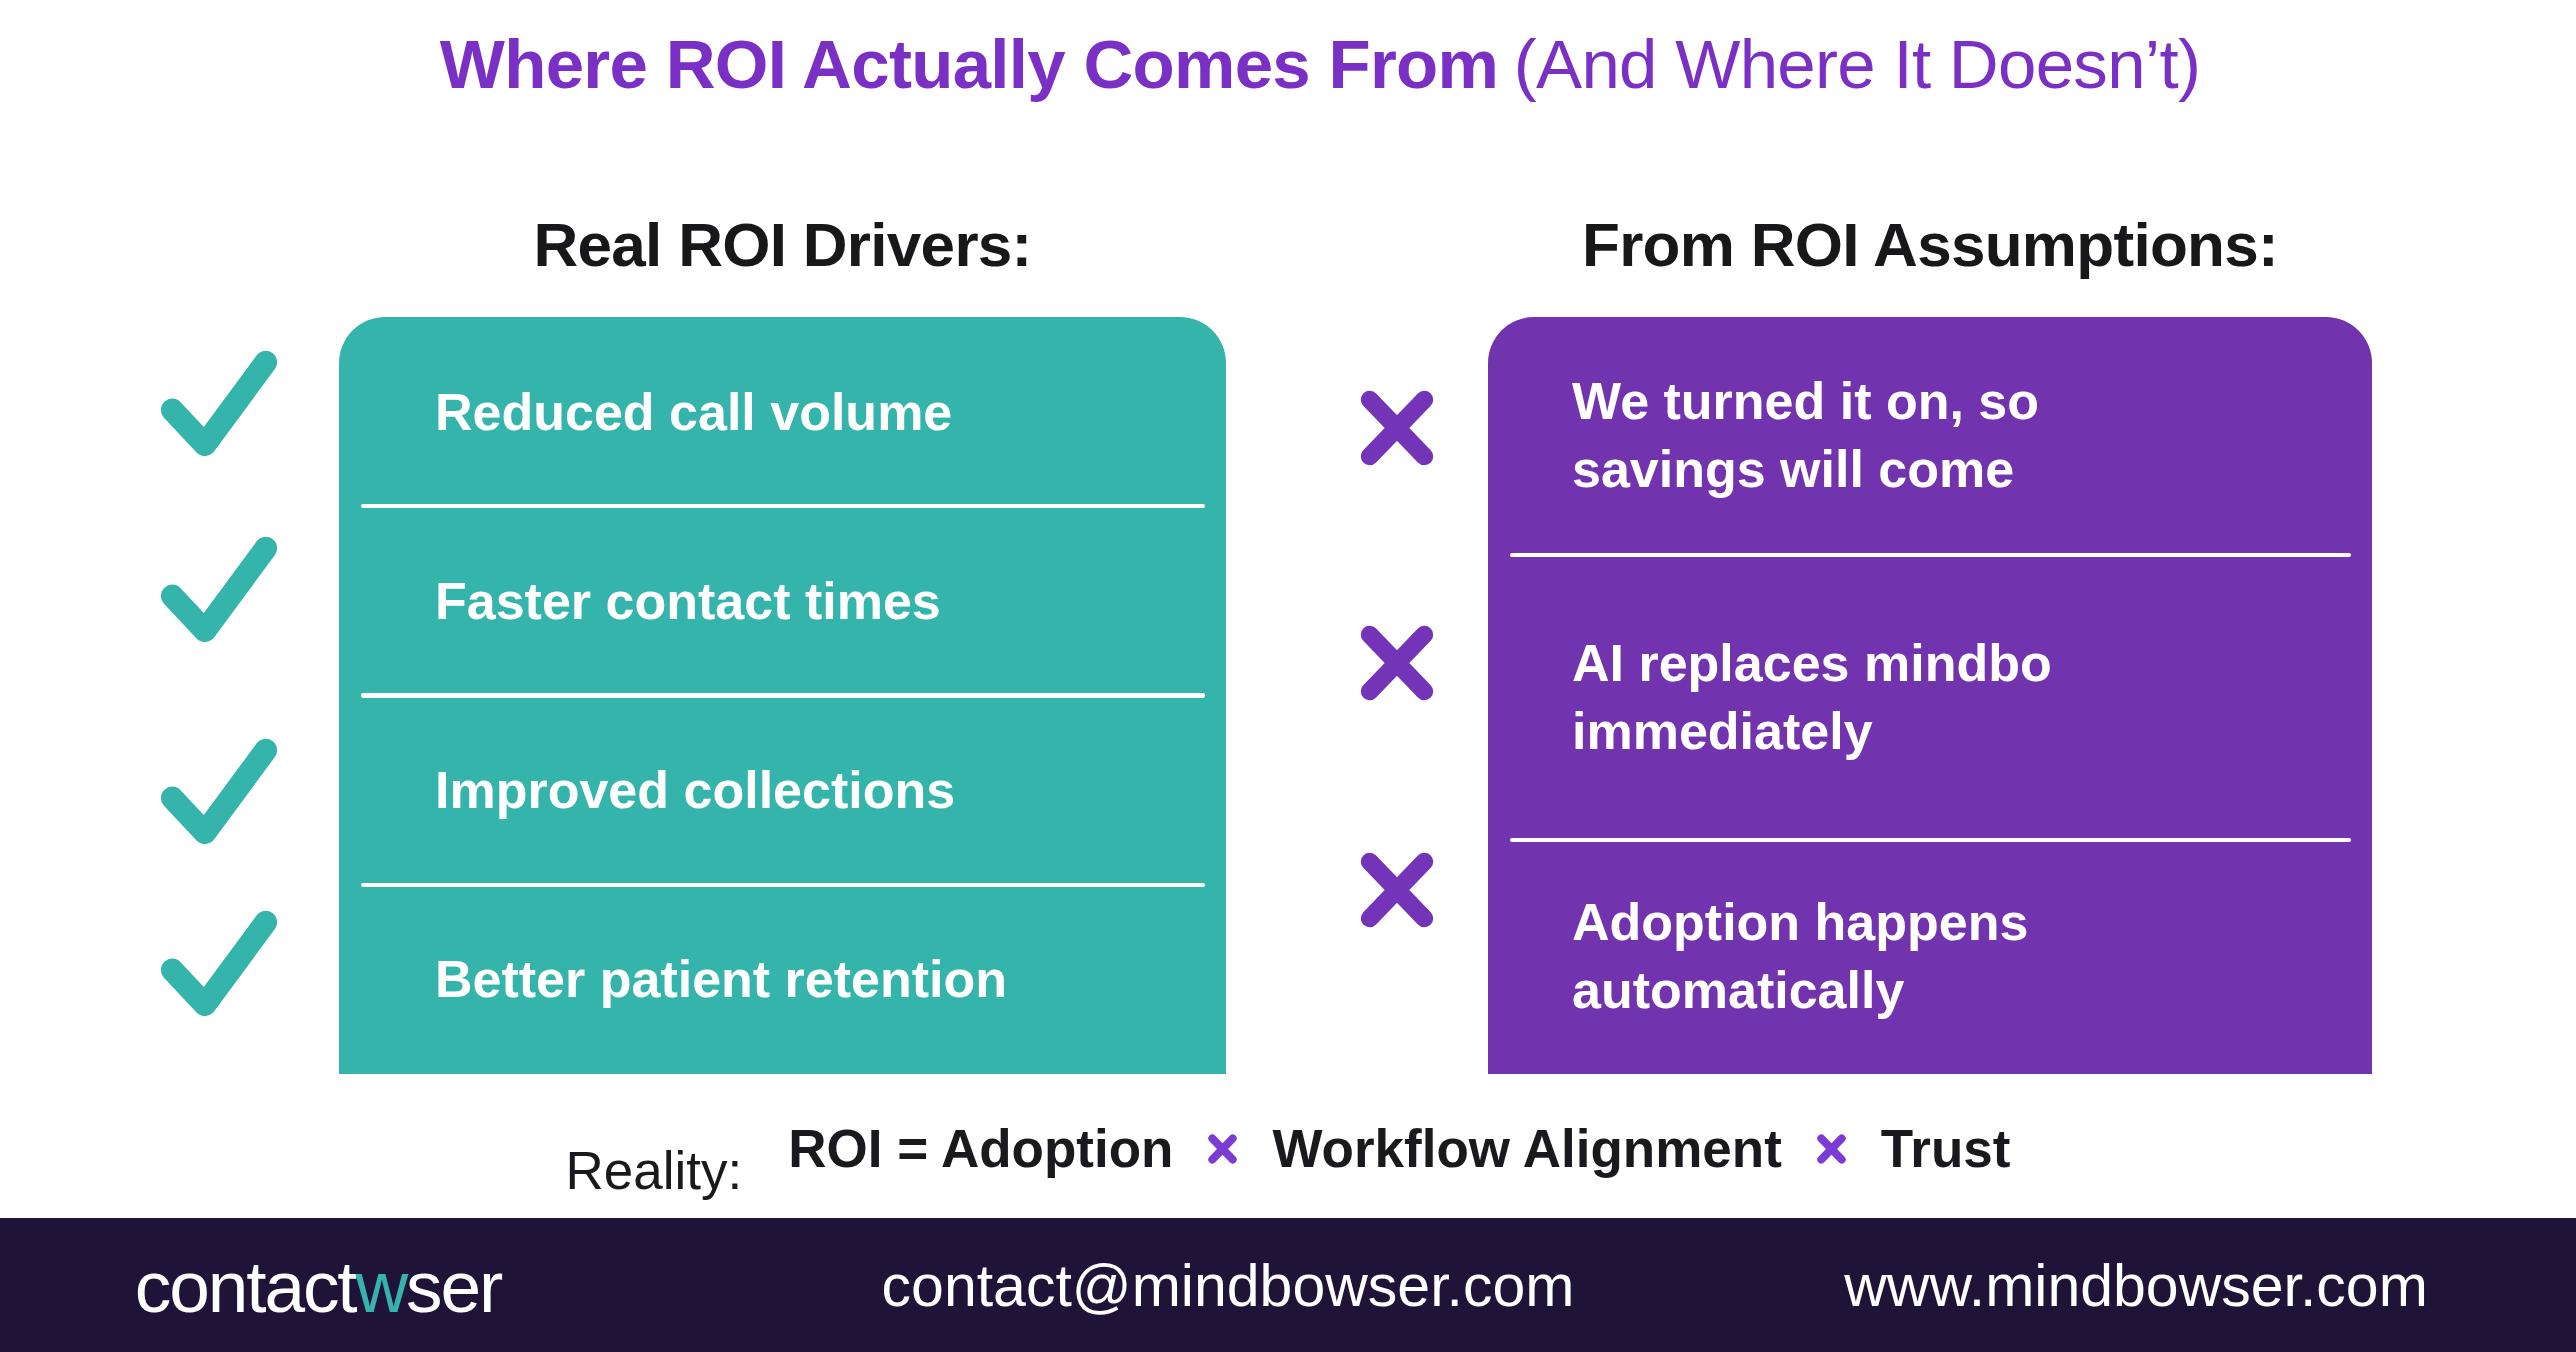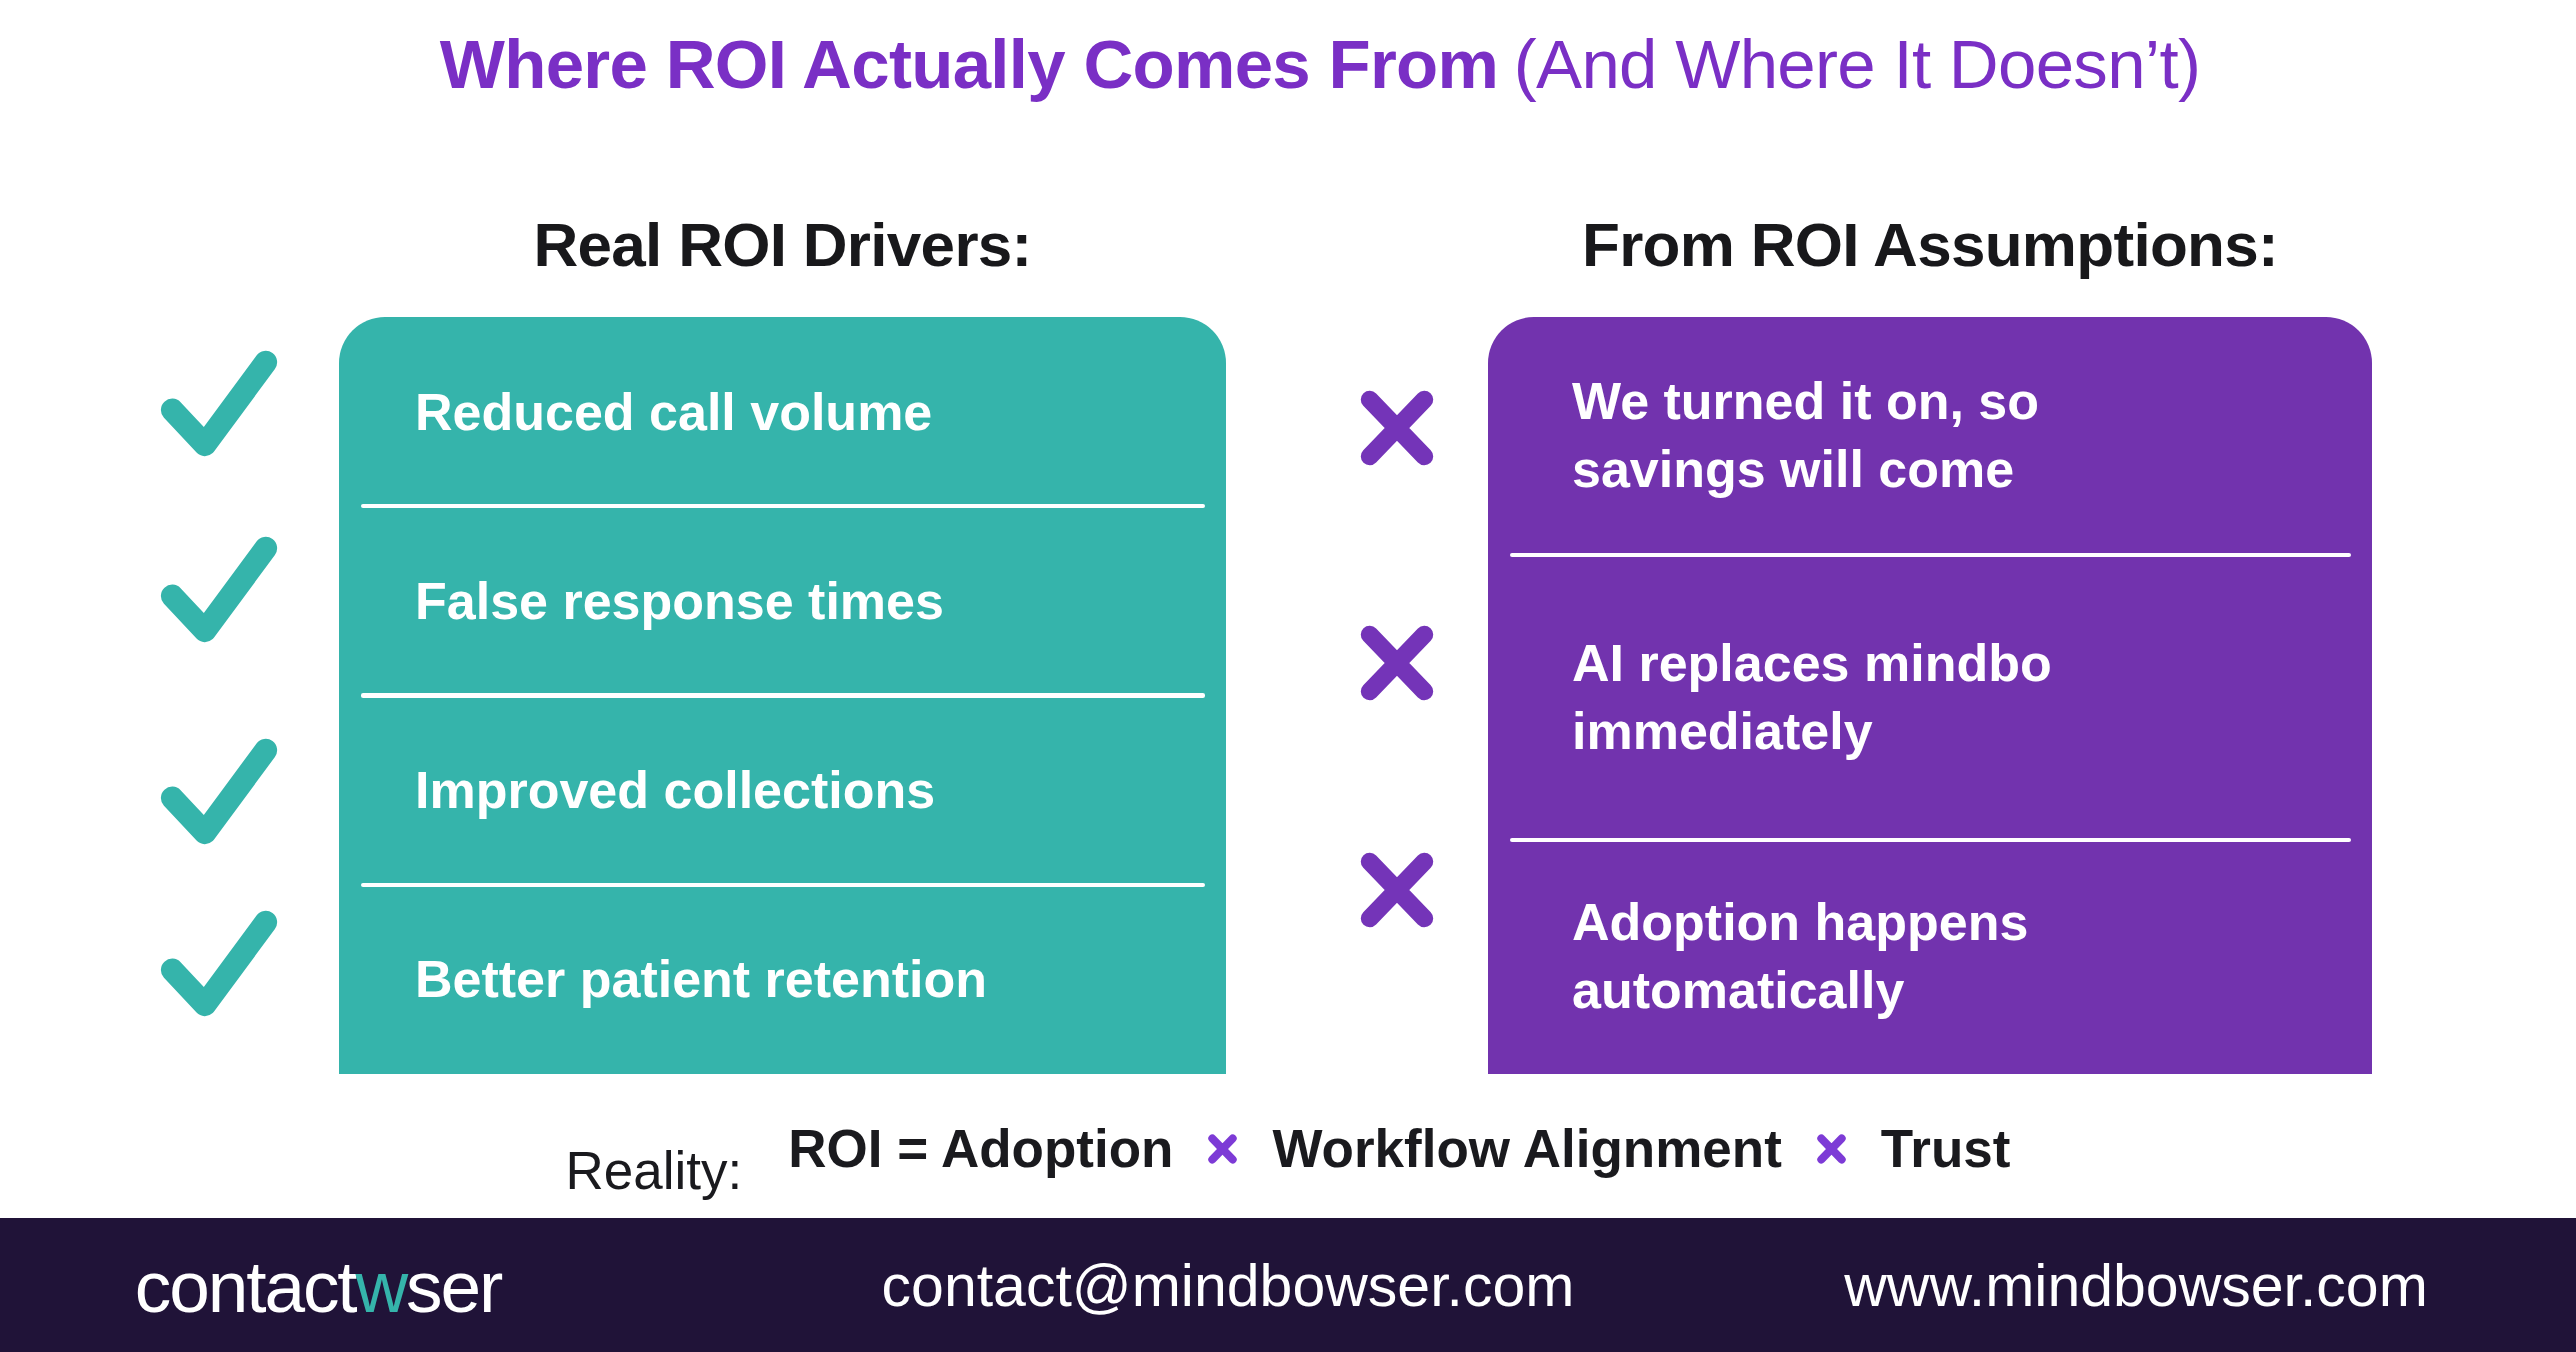--- a/index.html
+++ b/index.html
@@ -32,21 +32,21 @@
     border-radius:46px 46px 0 0;
     display:flex;flex-direction:column;
     color:#ffffff;
   }
   .box-teal{left:339px;width:887px;background:#35B4AB;}
   .box-purple{left:1488px;width:884px;background:#7233AE;}
   .row{
     position:relative;display:flex;align-items:center;
     font-size:52px;font-weight:700;letter-spacing:0;
   }
-  .box-teal .row{flex:1;padding-left:76px;}
+  .box-teal .row{flex:1;padding-left:96px;}
   .box-purple .row{padding-left:84px;line-height:1.3;}
   .row + .row::before{
     content:"";position:absolute;top:-2.1px;left:21.5px;right:21.5px;
     height:4.3px;background:#ffffff;border-radius:2.1px;
   }
   .row-text{display:block;}
   .box-purple .row-text{max-width:572px;}
   
   .side-icon{position:absolute;}
   .check-1{left:159px;top:347px;}
@@ -110,21 +110,21 @@
     <svg width="120" height="113" viewBox="0 0 110 104">
         <path d="M12 58 L42 90 L98 14" fill="none" stroke="#35B4AB" stroke-width="21" stroke-linecap="round" stroke-linejoin="round"></path>
       </svg>
   </span>
 
   <div class="box box-teal">
     <div class="row">
       <span class="row-text">Reduced call volume</span>
     </div>
     <div class="row">
-      <span class="row-text">False response times</span>
+      <span class="row-text">Faster contact times</span>
     </div>
     <div class="row">
       <span class="row-text">Improved collections</span>
     </div>
     <div class="row">
       <span class="row-text">Better patient retention</span>
     </div>
   </div>
 
   <span class="side-icon x-1">

